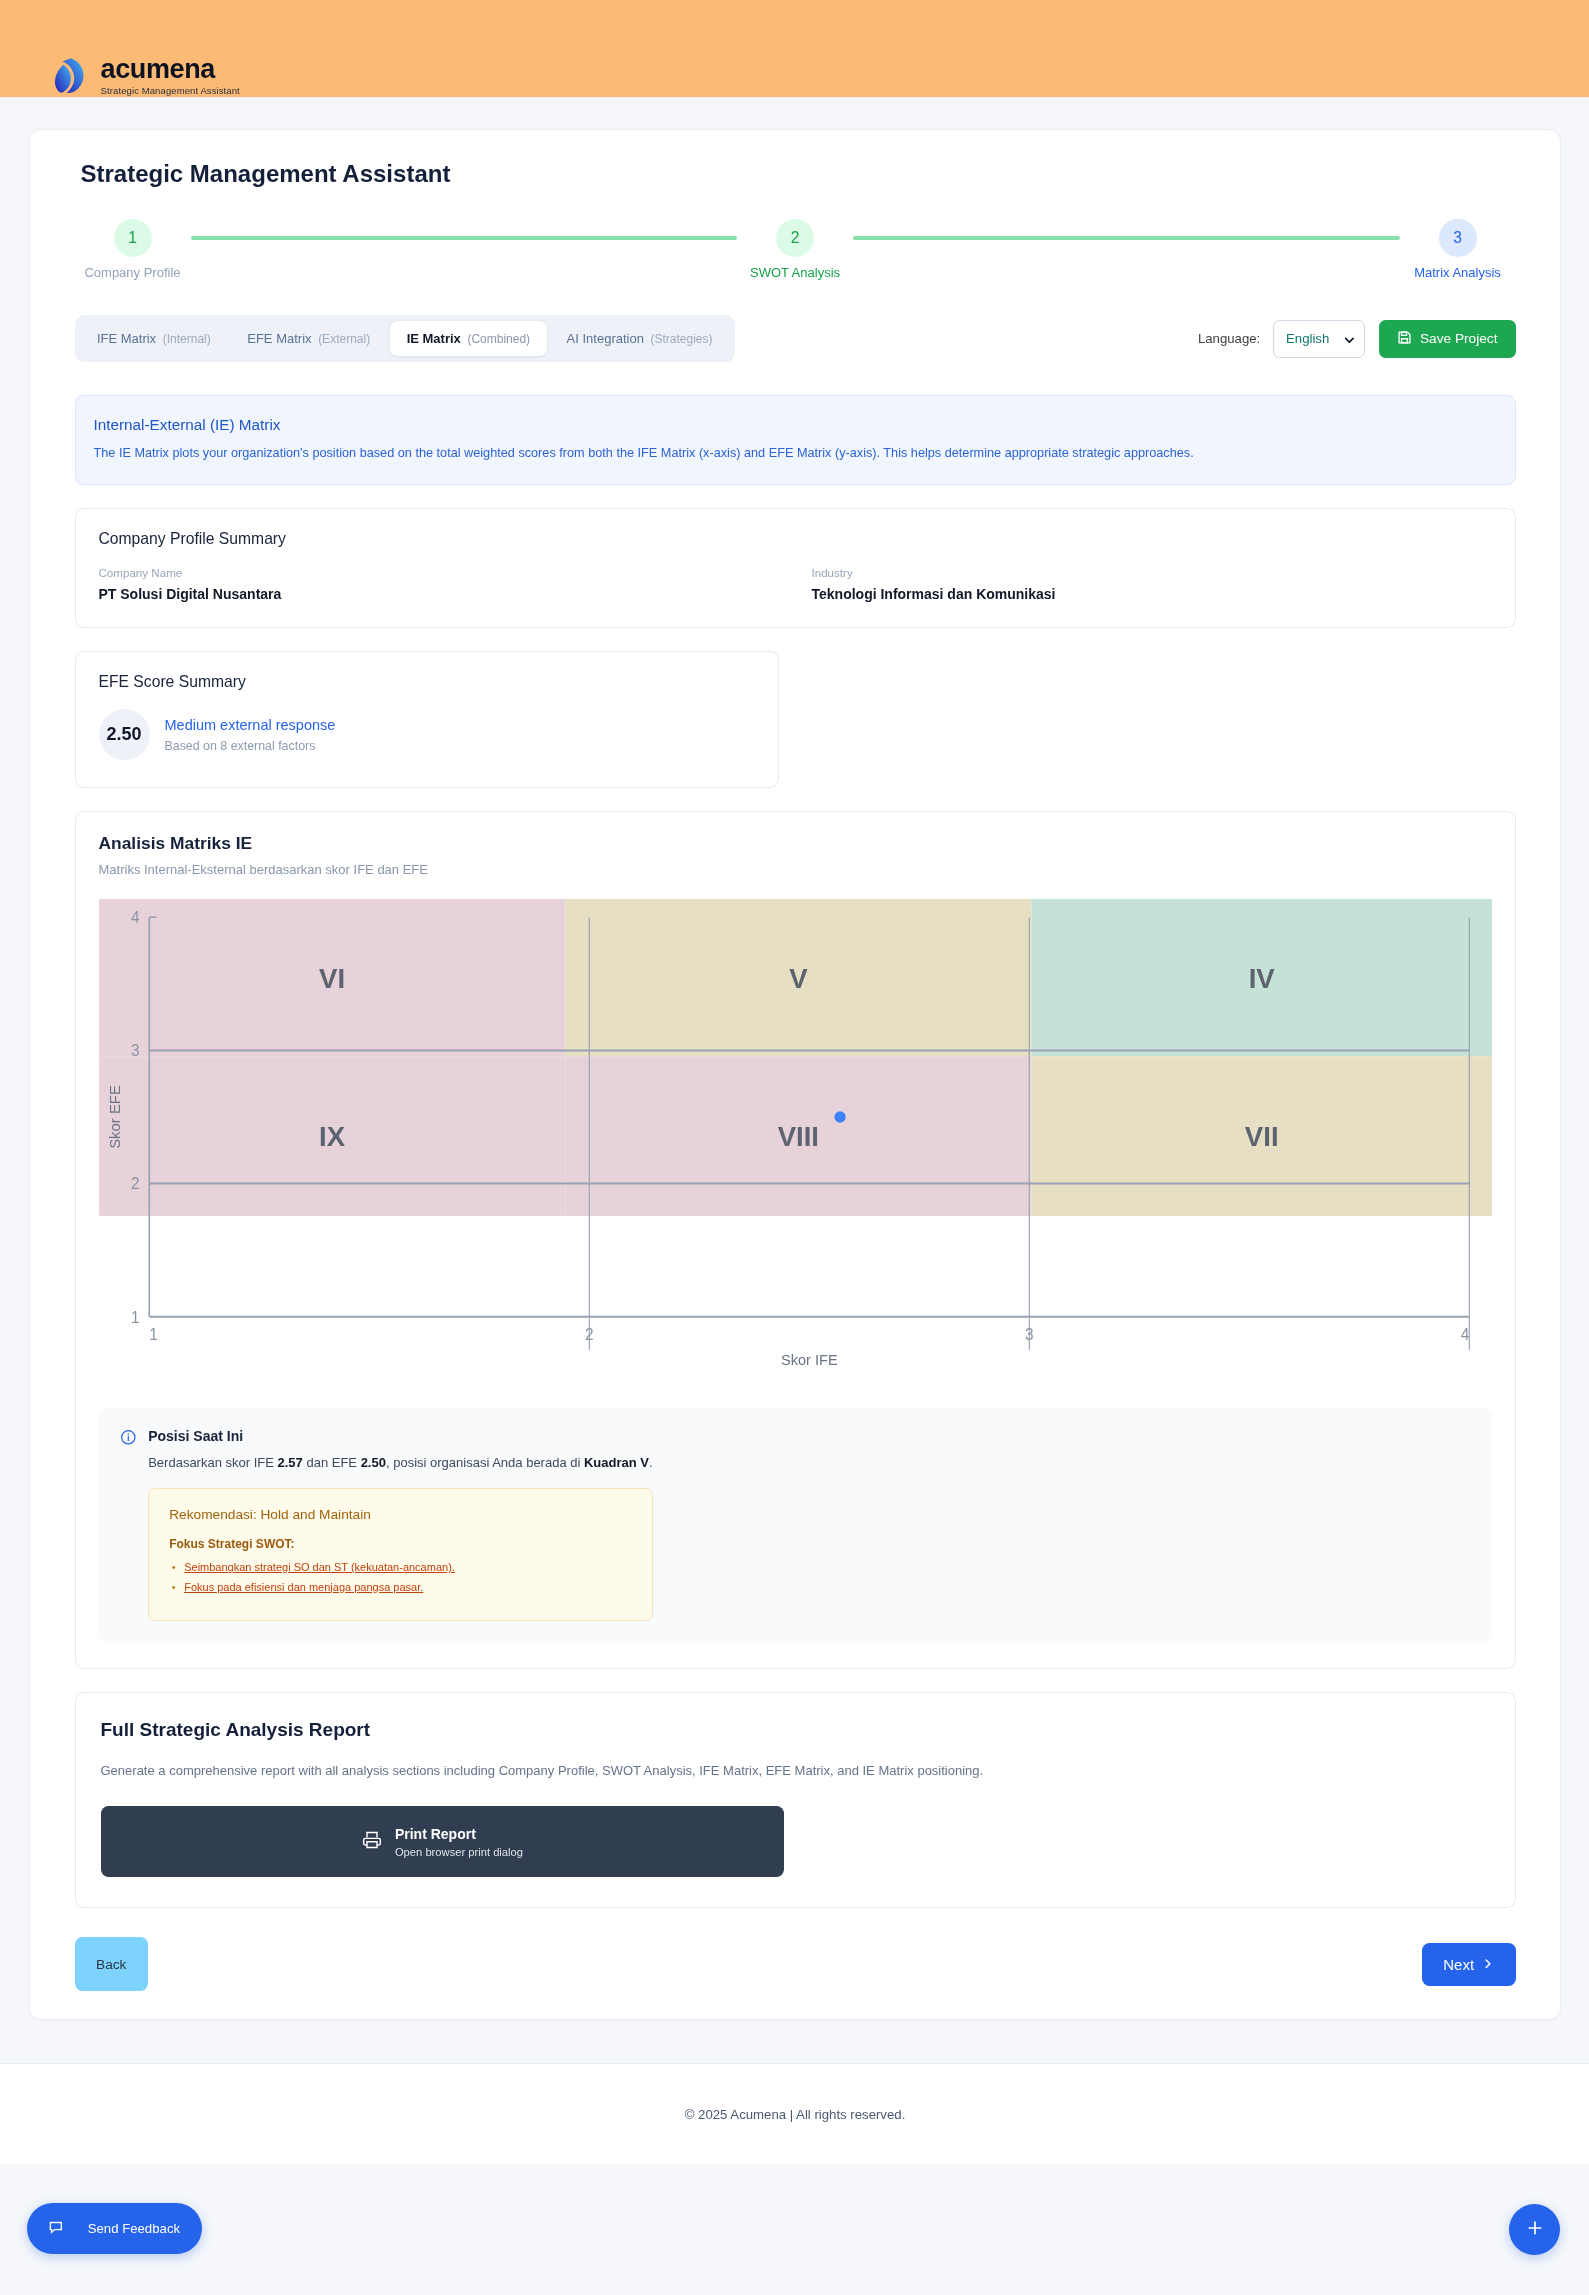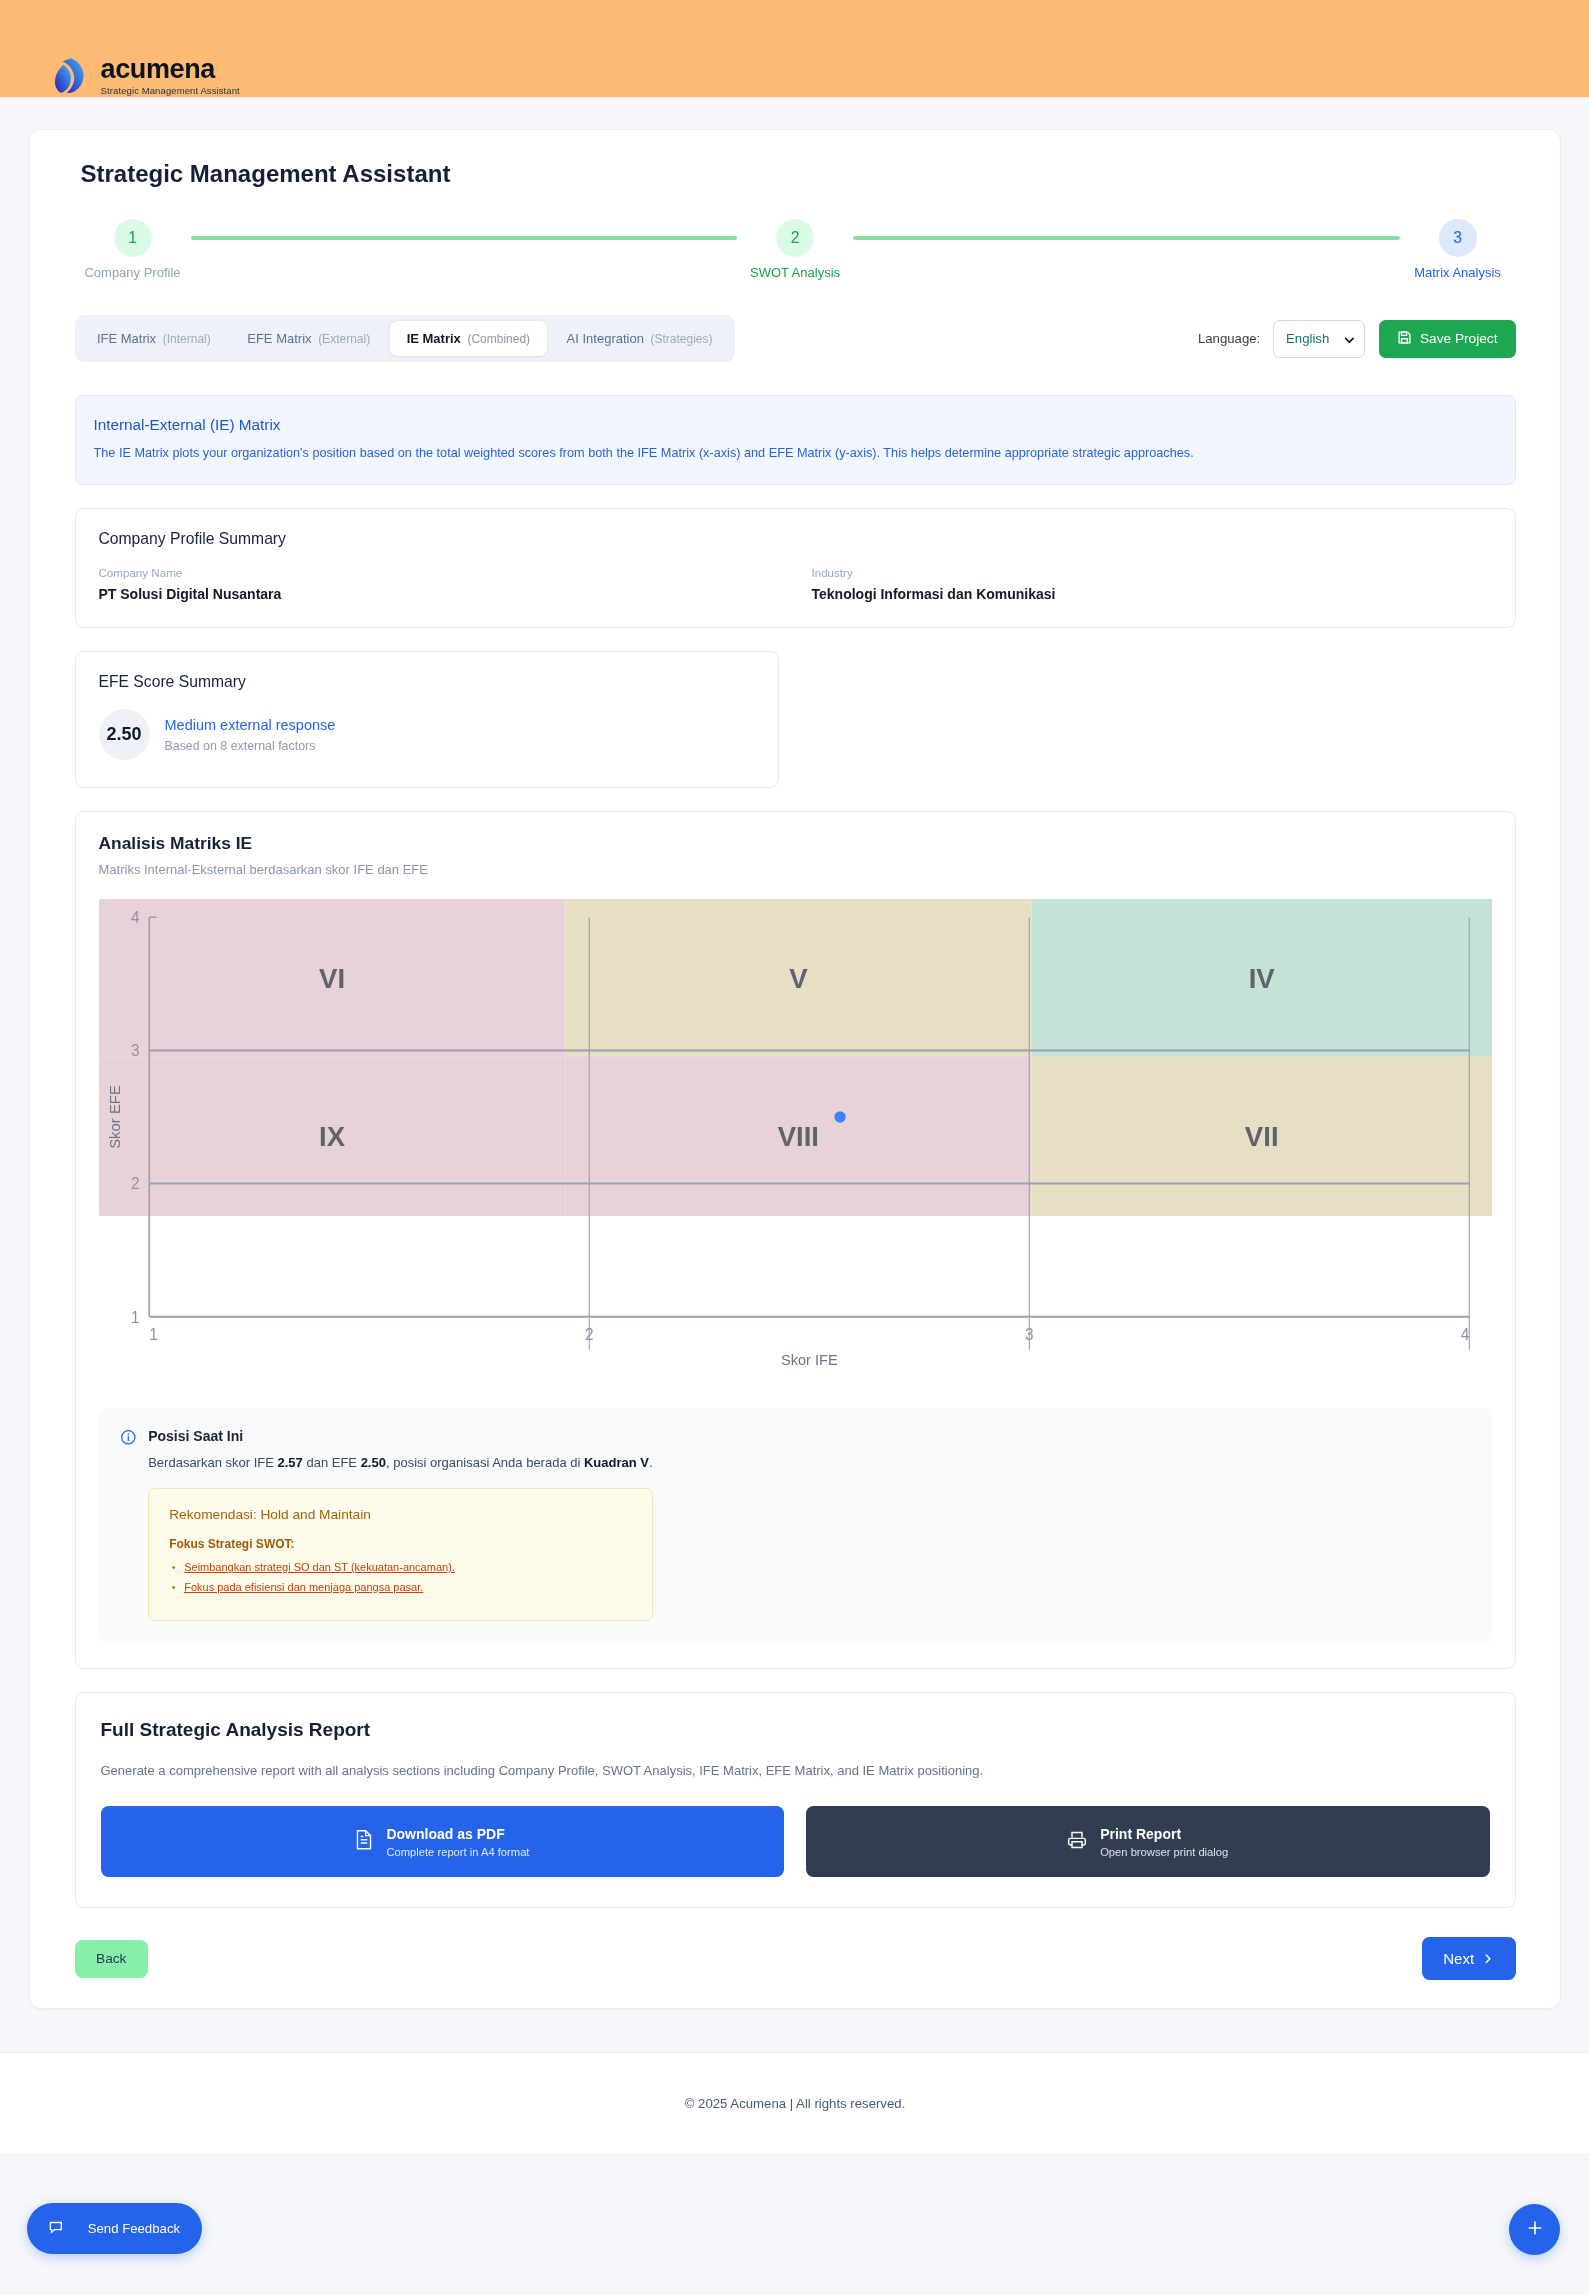--- a/index.html
+++ b/index.html
@@ -164,22 +164,22 @@
   }
   .rbtn.pdf { background: #2563eb; }
   .rbtn.print { background: #313e52; }
   .rbtn-txt { text-align: left; }
   .rbtn-t { font-size: 14px; font-weight: 700; line-height: 1.3; }
   .rbtn-s { font-size: 11.2px; opacity: .85; margin-top: 2.5px; }
 
   
   .nav-row { display: flex; align-items: center; justify-content: space-between; padding: 6.6px 23px 5px 23px; }
   .back-btn {
-    height: 38px; padding: 0 21.5px; border: none; border-radius: 7.5px;
-    background: #86efac; color: #2b3647; font-family: inherit; font-size: 13.7px; cursor: pointer;
+    height: 54px; padding: 0 21.5px; border: none; border-radius: 7.5px;
+    background: #7dd3fc; color: #2b3647; font-family: inherit; font-size: 13.7px; cursor: pointer;
   }
   .next-btn {
     height: 43px; padding: 0 21.5px; border: none; border-radius: 7.5px;
     background: #2563eb; color: #fff; font-family: inherit; font-size: 15px; cursor: pointer;
     display: flex; align-items: center; gap: 8.3px;
   }
 
   
   .footer {
     margin-top: 43px; height: 101px; background: #fff; border-top: 0.8px solid #e8ecf2;
@@ -401,33 +401,20 @@
           </ul>
         </div>
       </div>
     </div>
   </div>
 
   <div class="report-card">
     <div class="report-h">Full Strategic Analysis Report</div>
     <div class="report-p">Generate a comprehensive report with all analysis sections including Company Profile, SWOT Analysis, IFE Matrix, EFE Matrix, and IE Matrix positioning.</div>
     <div class="report-btns">
-      <button class="rbtn pdf">
-        <span>
-          <svg viewBox="0 0 22 26" width="18" height="21.5" fill="none" stroke="#fff" stroke-width="1.7">
-            <path d="M3 2h10l6 6v16H3z"></path>
-              <path d="M13 2v6h6"></path>
-              <path d="M7 13h8M7 17h8M7 9h3"></path>
-          </svg>
-        </span>
-        <span class="rbtn-txt">
-          <span class="rbtn-t" style="display:block">Download as PDF</span>
-          <span class="rbtn-s" style="display:block">Complete report in A4 format</span>
-        </span>
-      </button>
       <button class="rbtn print">
         <span>
           <svg viewBox="0 0 24 24" width="20" height="20" fill="none" stroke="#fff" stroke-width="1.7">
             <path d="M6 9V3h12v6"></path>
               <path d="M6 18H4a2 2 0 0 1-2-2v-4a2 2 0 0 1 2-2h16a2 2 0 0 1 2 2v4a2 2 0 0 1-2 2h-2"></path>
               <path d="M6 14h12v7H6z"></path>
           </svg>
         </span>
         <span class="rbtn-txt">
           <span class="rbtn-t" style="display:block">Print Report</span>

